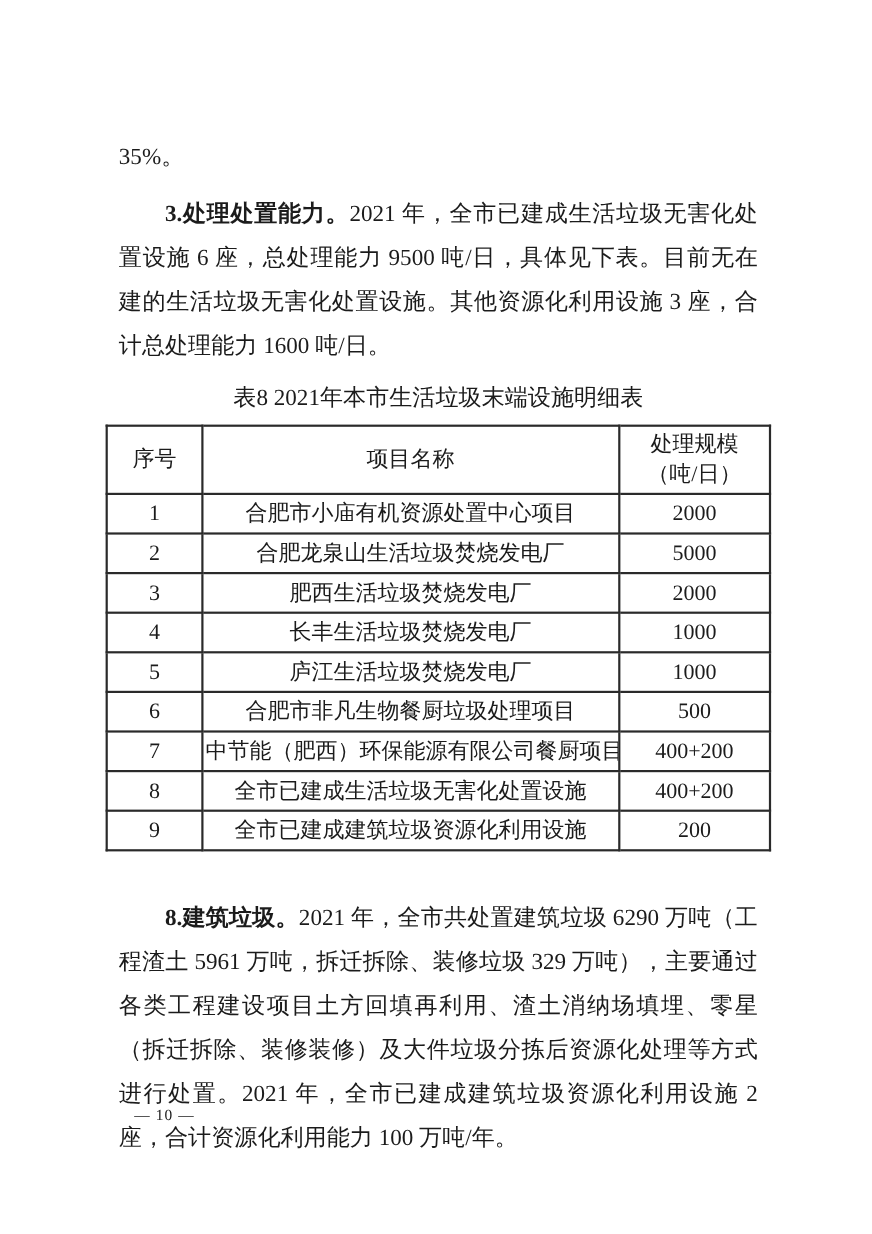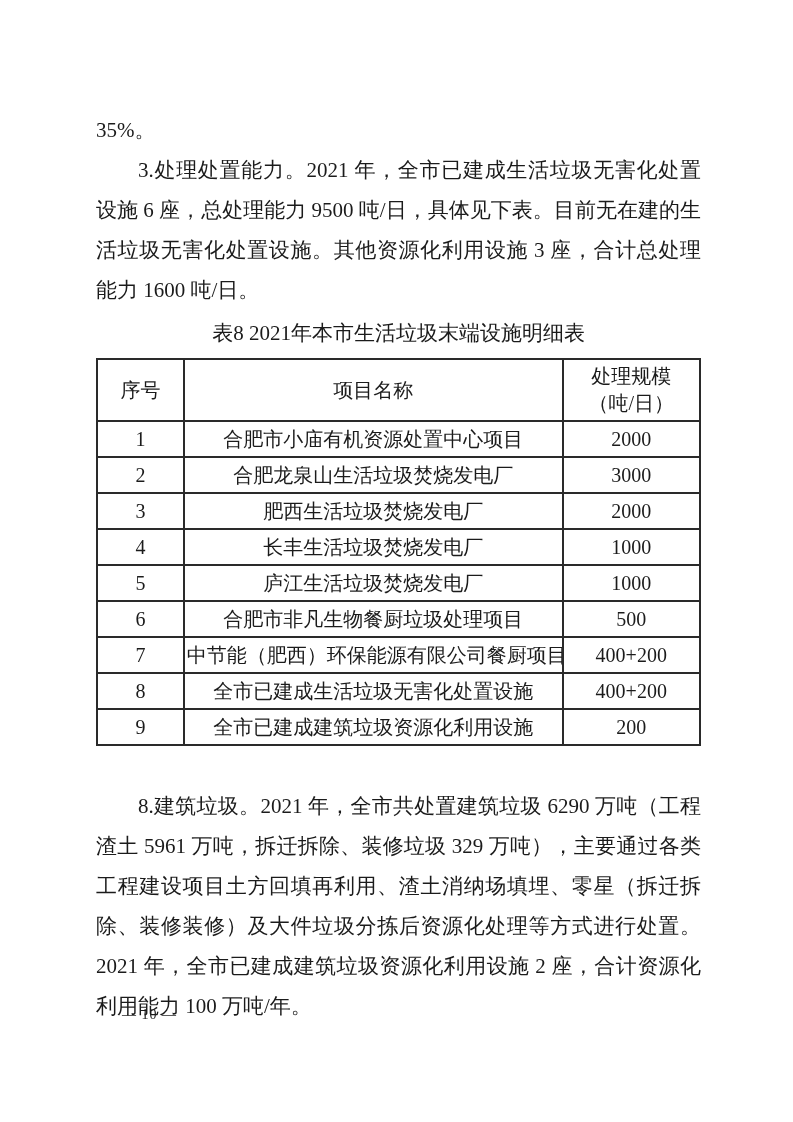--- a/index.html
+++ b/index.html
@@ -17,30 +17,30 @@
     color: #1b1b1b;
     overflow: hidden;
   }
   .content {
     position: absolute;
     left: 96px;
     right: 92px;
     top: 110px;
   }
   .para {
-    margin: 0;
+    margin: 12px;
     font-size: 21px;
     line-height: 40px;
     text-align: justify;
   }
   .para.indent {
     text-indent: 2em;
   }
   .sec-heading {
-    font-weight: normal;
+    font-weight: bold;
   }
   .table-title {
     margin: 8px 0 10px 0;
     text-align: center;
     font-weight: normal;
     font-size: 21px;
     line-height: 30px;
   }
   table.facilities {
     width: 100%;
@@ -115,21 +115,21 @@
       </thead>
       <tbody>
           <tr>
             <td>1</td>
             <td>合肥市小庙有机资源处置中心项目</td>
             <td>2000</td>
           </tr>
           <tr>
             <td>2</td>
             <td>合肥龙泉山生活垃圾焚烧发电厂</td>
-            <td>3000</td>
+            <td>5000</td>
           </tr>
           <tr>
             <td>3</td>
             <td>肥西生活垃圾焚烧发电厂</td>
             <td>2000</td>
           </tr>
           <tr>
             <td>4</td>
             <td>长丰生活垃圾焚烧发电厂</td>
             <td>1000</td>

